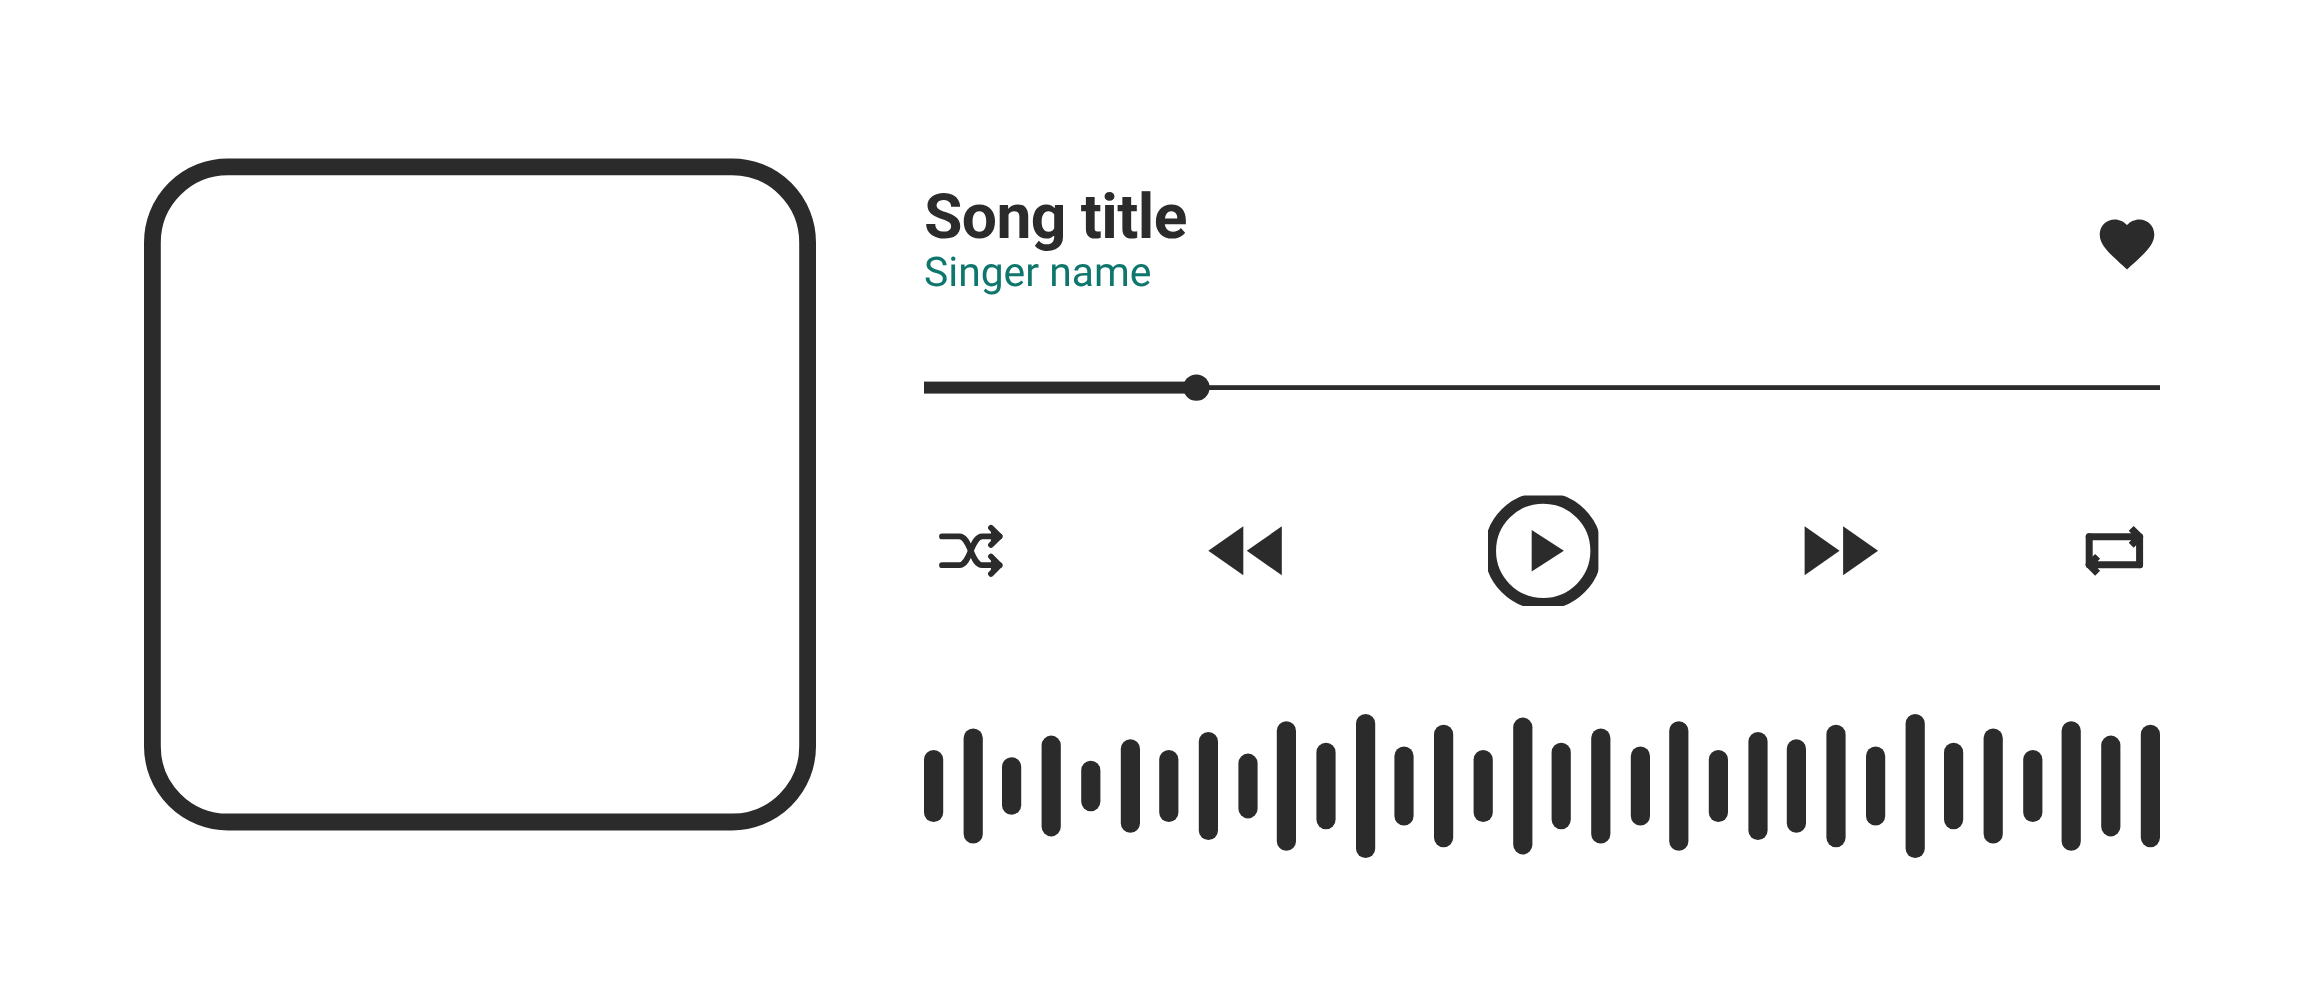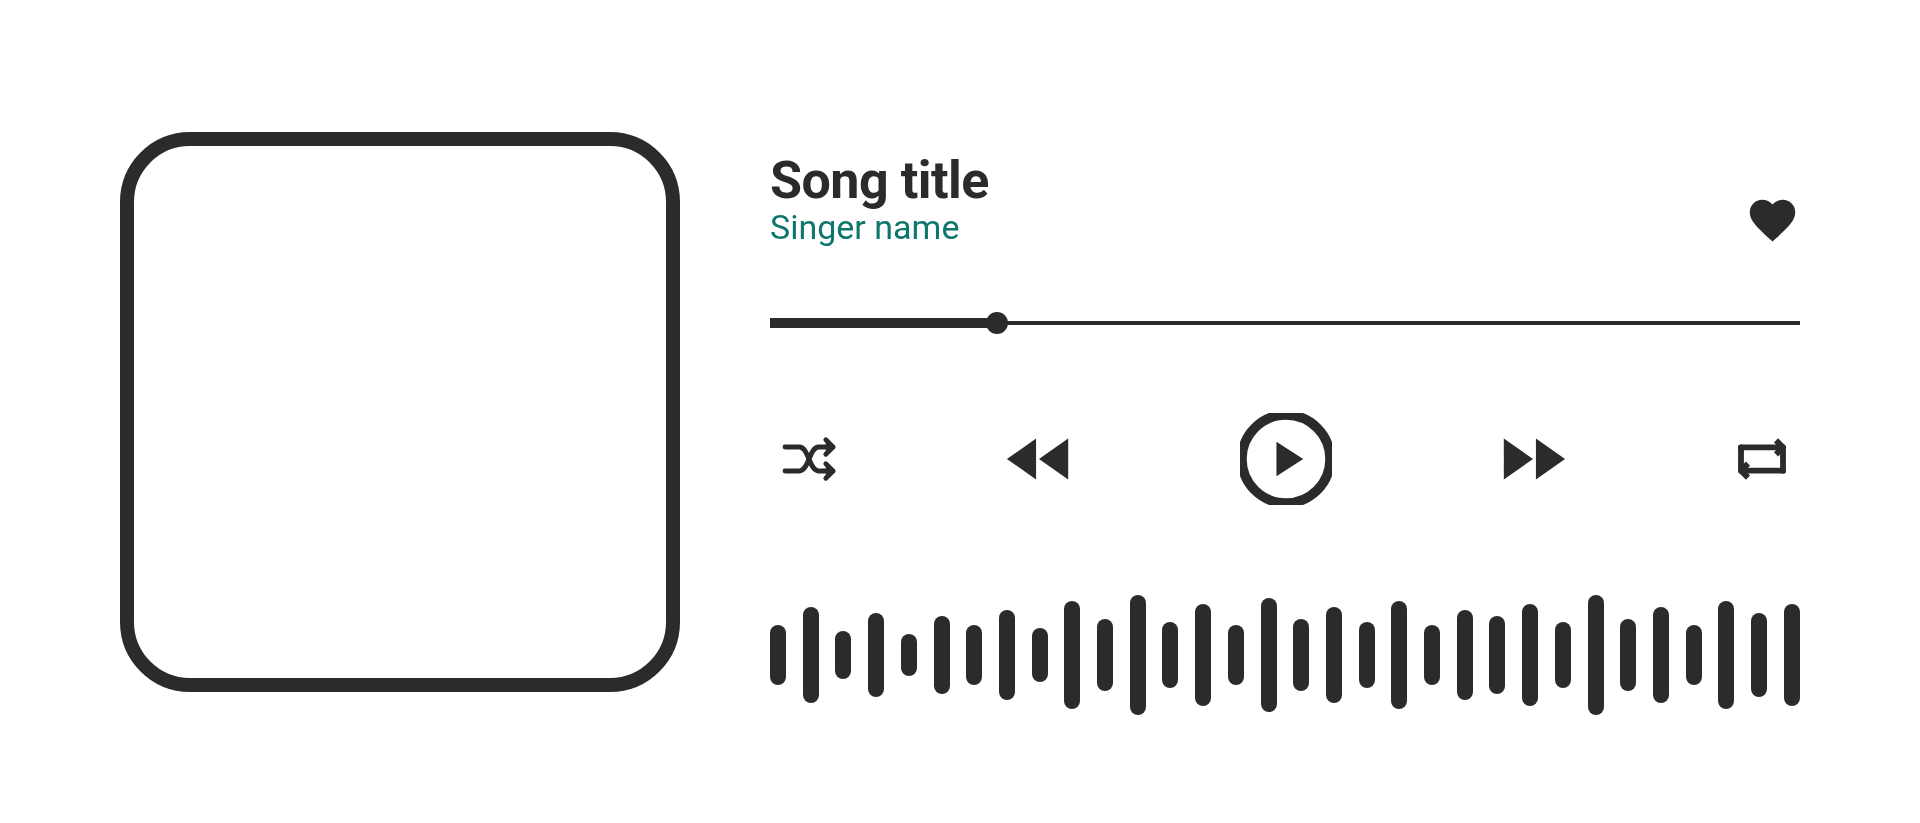--- a/index.html
+++ b/index.html
@@ -22,21 +22,21 @@
     }
     .player-info {
       flex: 1;
       display: flex;
       flex-direction: column;
       padding-top: 30px;
     }
     .title-row {
       display: flex;
       justify-content: space-between;
-      align-items: flex-end;
+      align-items: center;
       margin-bottom: 6px;
       margin-top: 12px;
     }
     .song-title {
       font-size: 52px;
       font-weight: 700;
       color: #2b2b2b;
       letter-spacing: -0.5px;
     }
     .singer-name {

